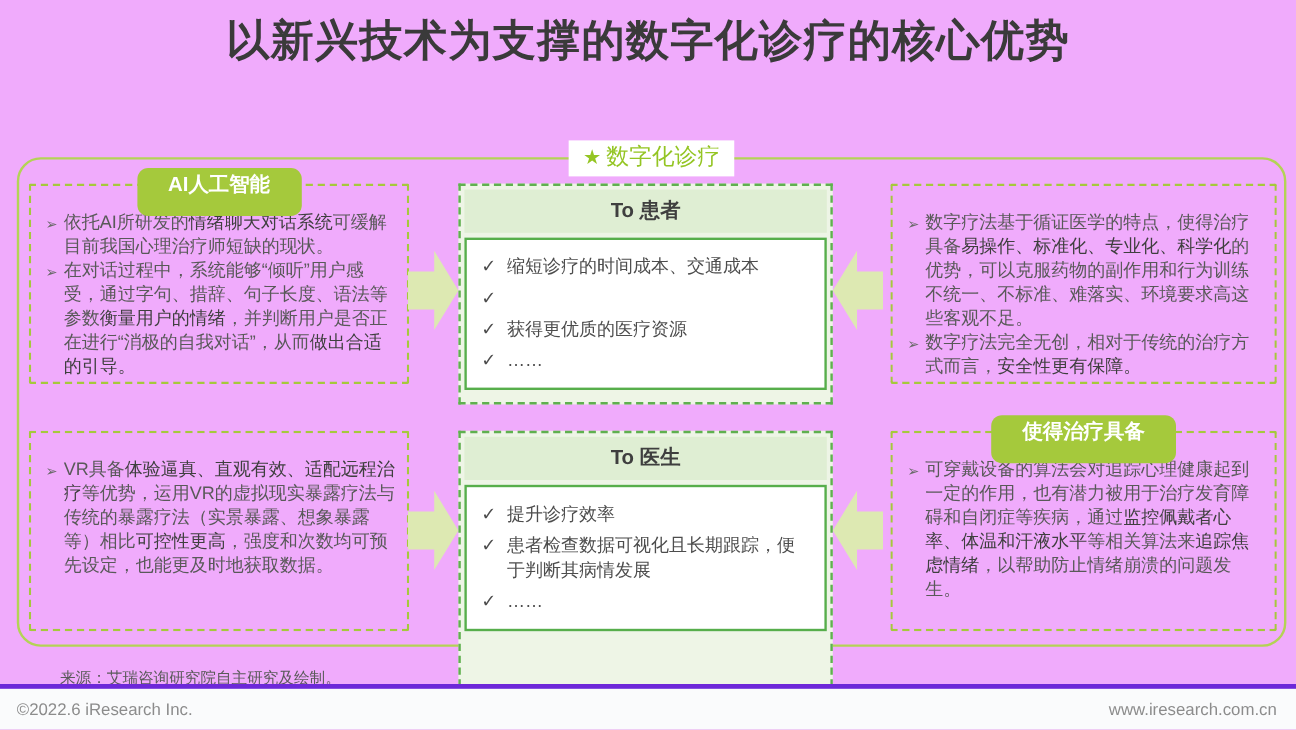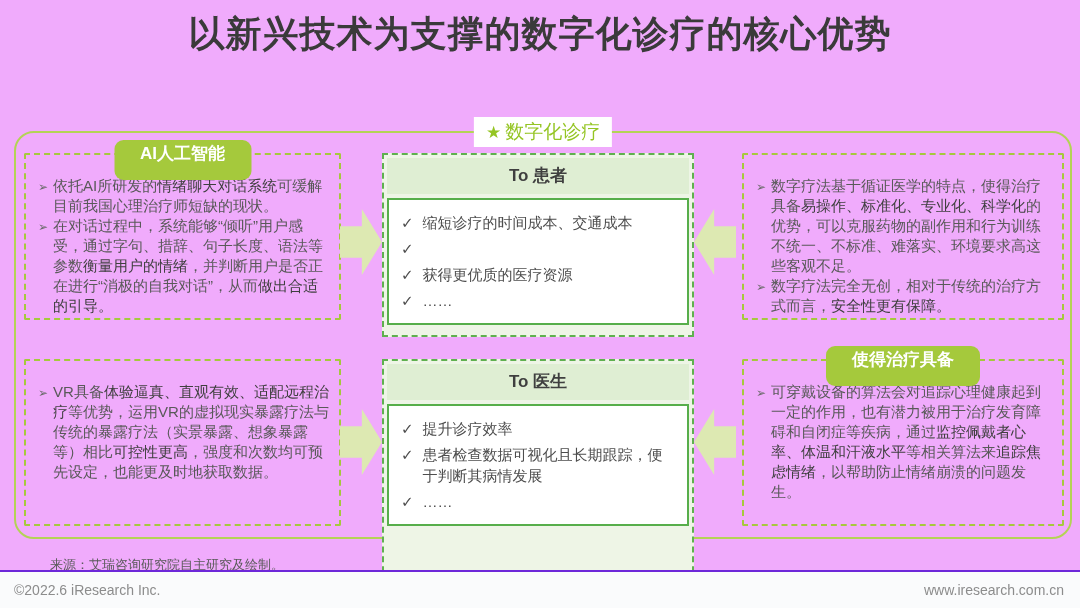--- a/index.html
+++ b/index.html
@@ -88,21 +88,21 @@
   .a-rt{left:678px;top:76px;}
   .a-rb{left:678px;top:276px;}
 
   
   .source{
     position:absolute;left:14px;top:556px;
     font-size:13px;color:#5a5a5a;margin-left:36px;
   }
   .footer-bar{
     position:absolute;left:0;top:570px;width:1080px;height:38px;
-    border-top:2px solid #6d28d9;background:#fafbfc;
+    border-top:4px solid #6d28d9;background:#fafbfc;
     display:flex;justify-content:space-between;align-items:center;
     padding:0 16px 0 14px;
     font-size:14px;color:var(--muted);
   }
 </style>
 </head>
 <body>
 
 <div class="canvas">
 

